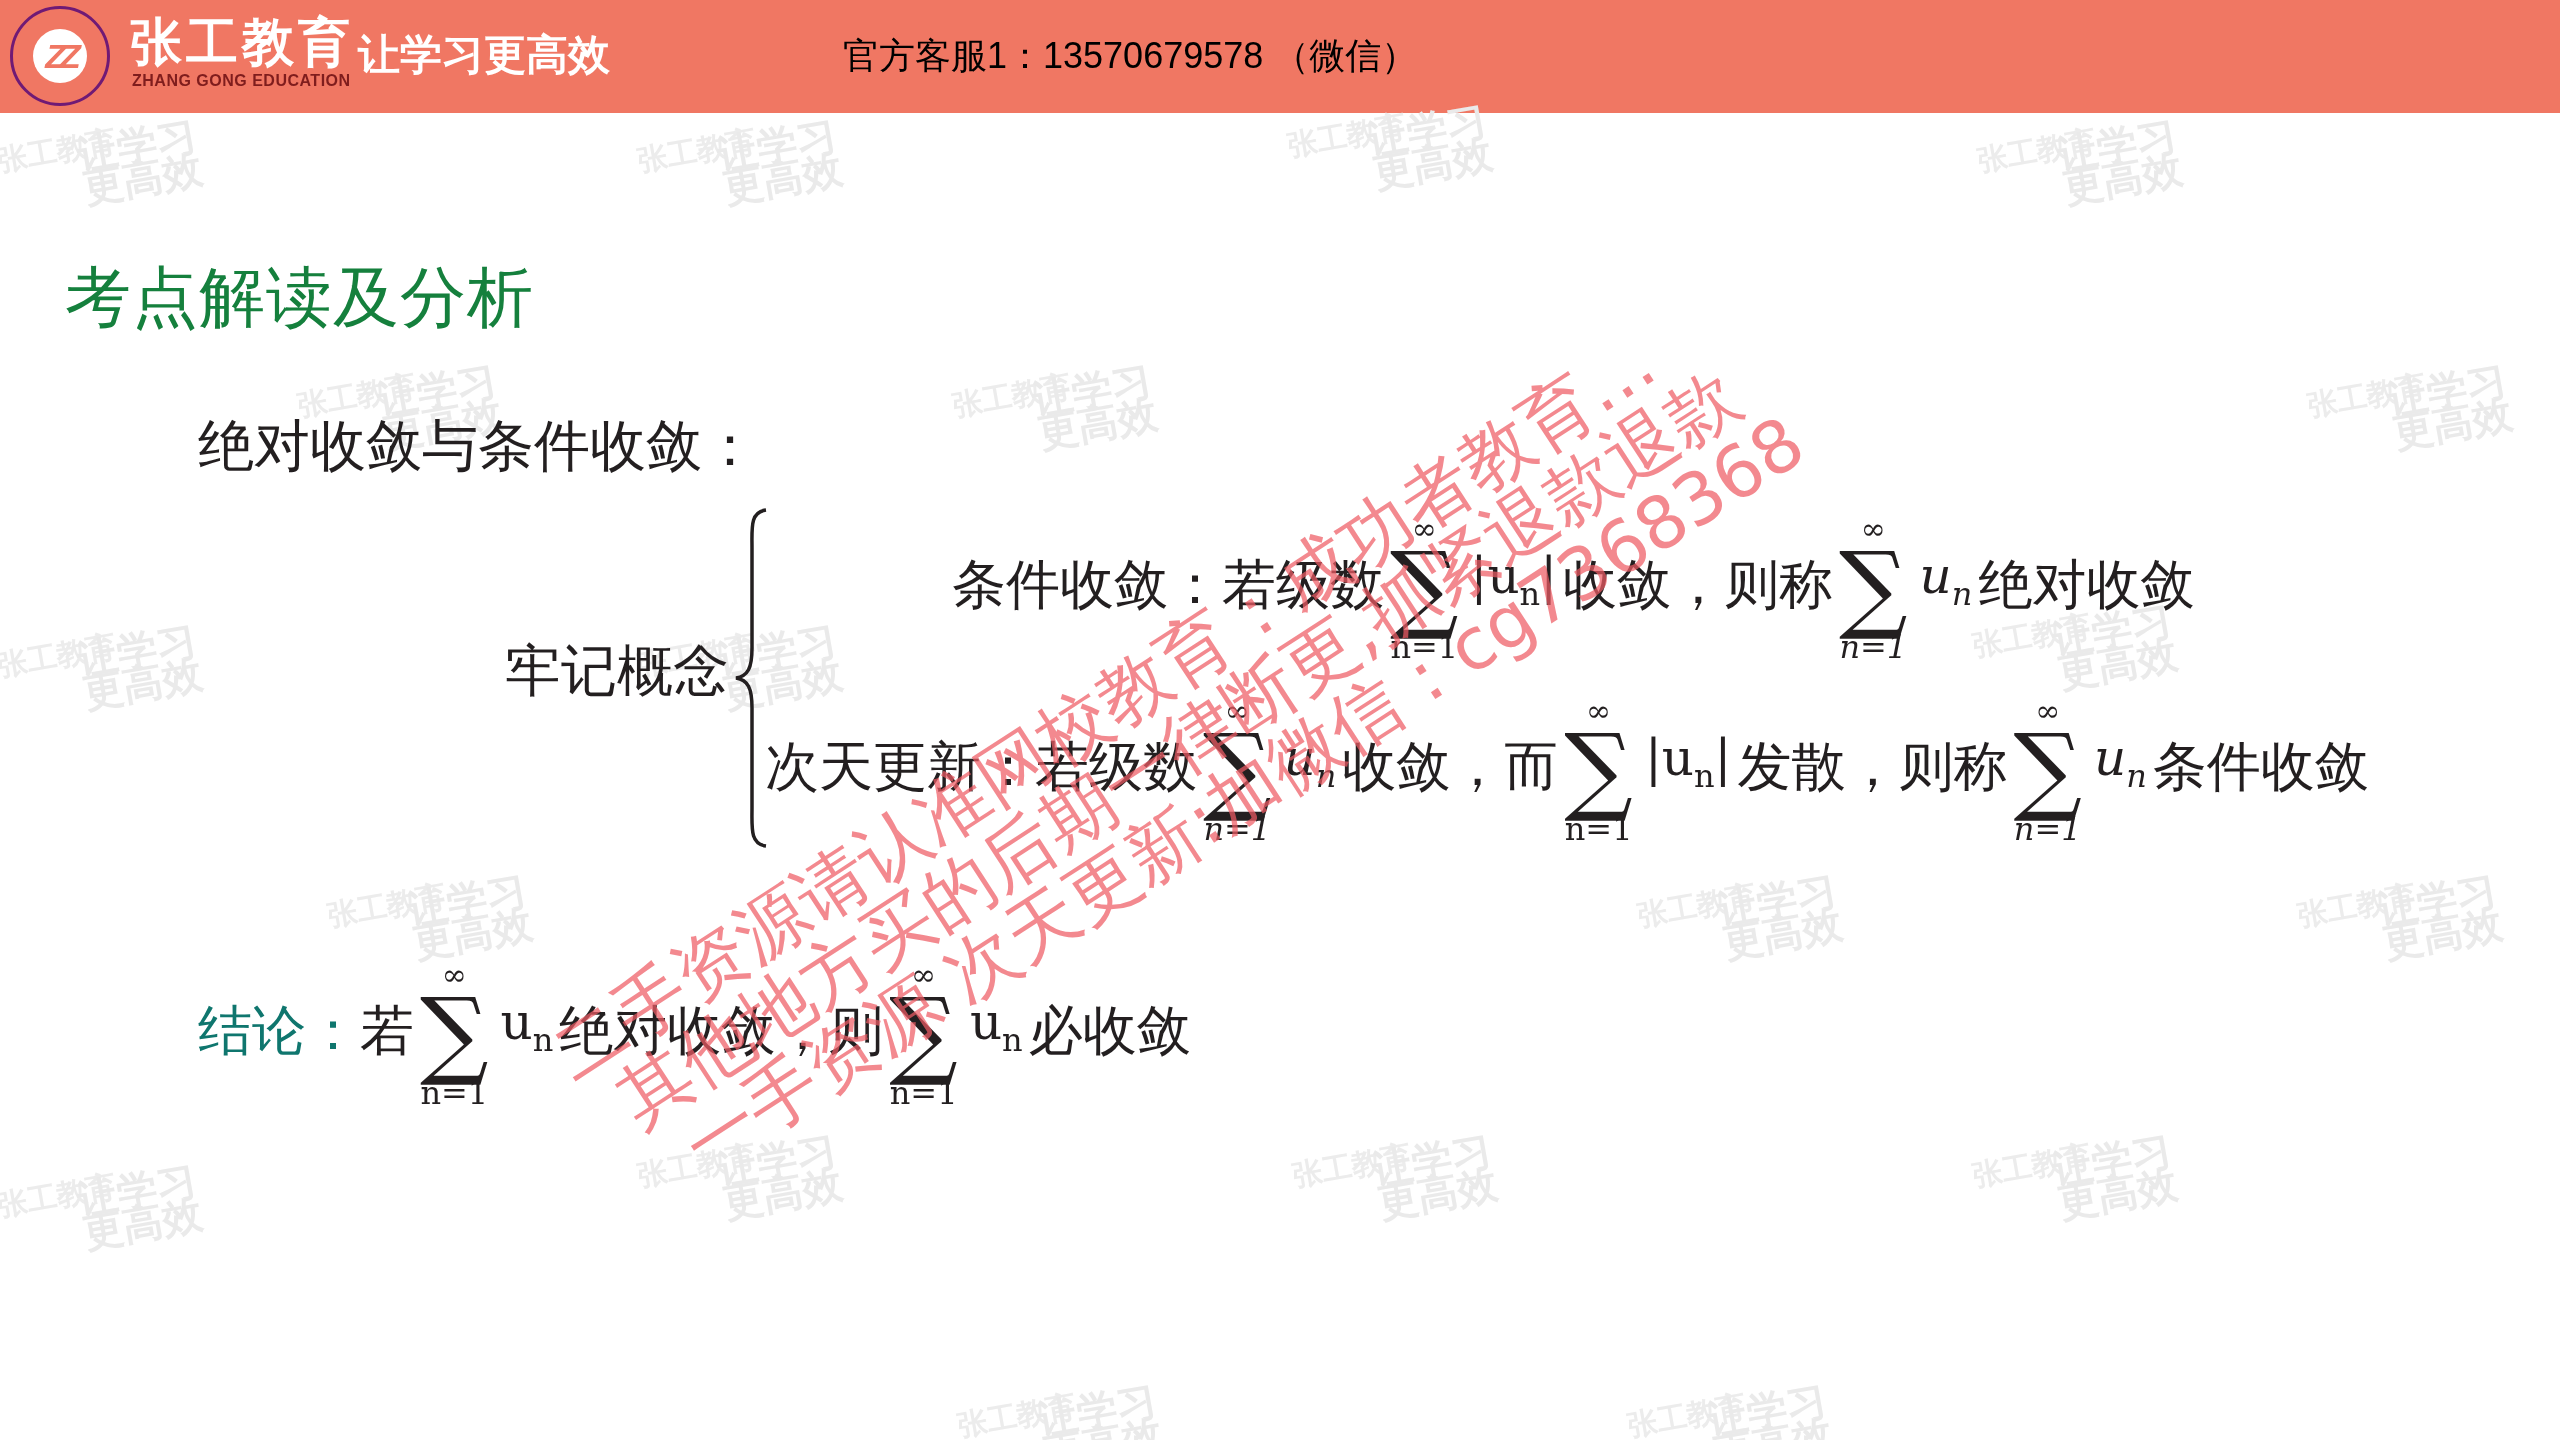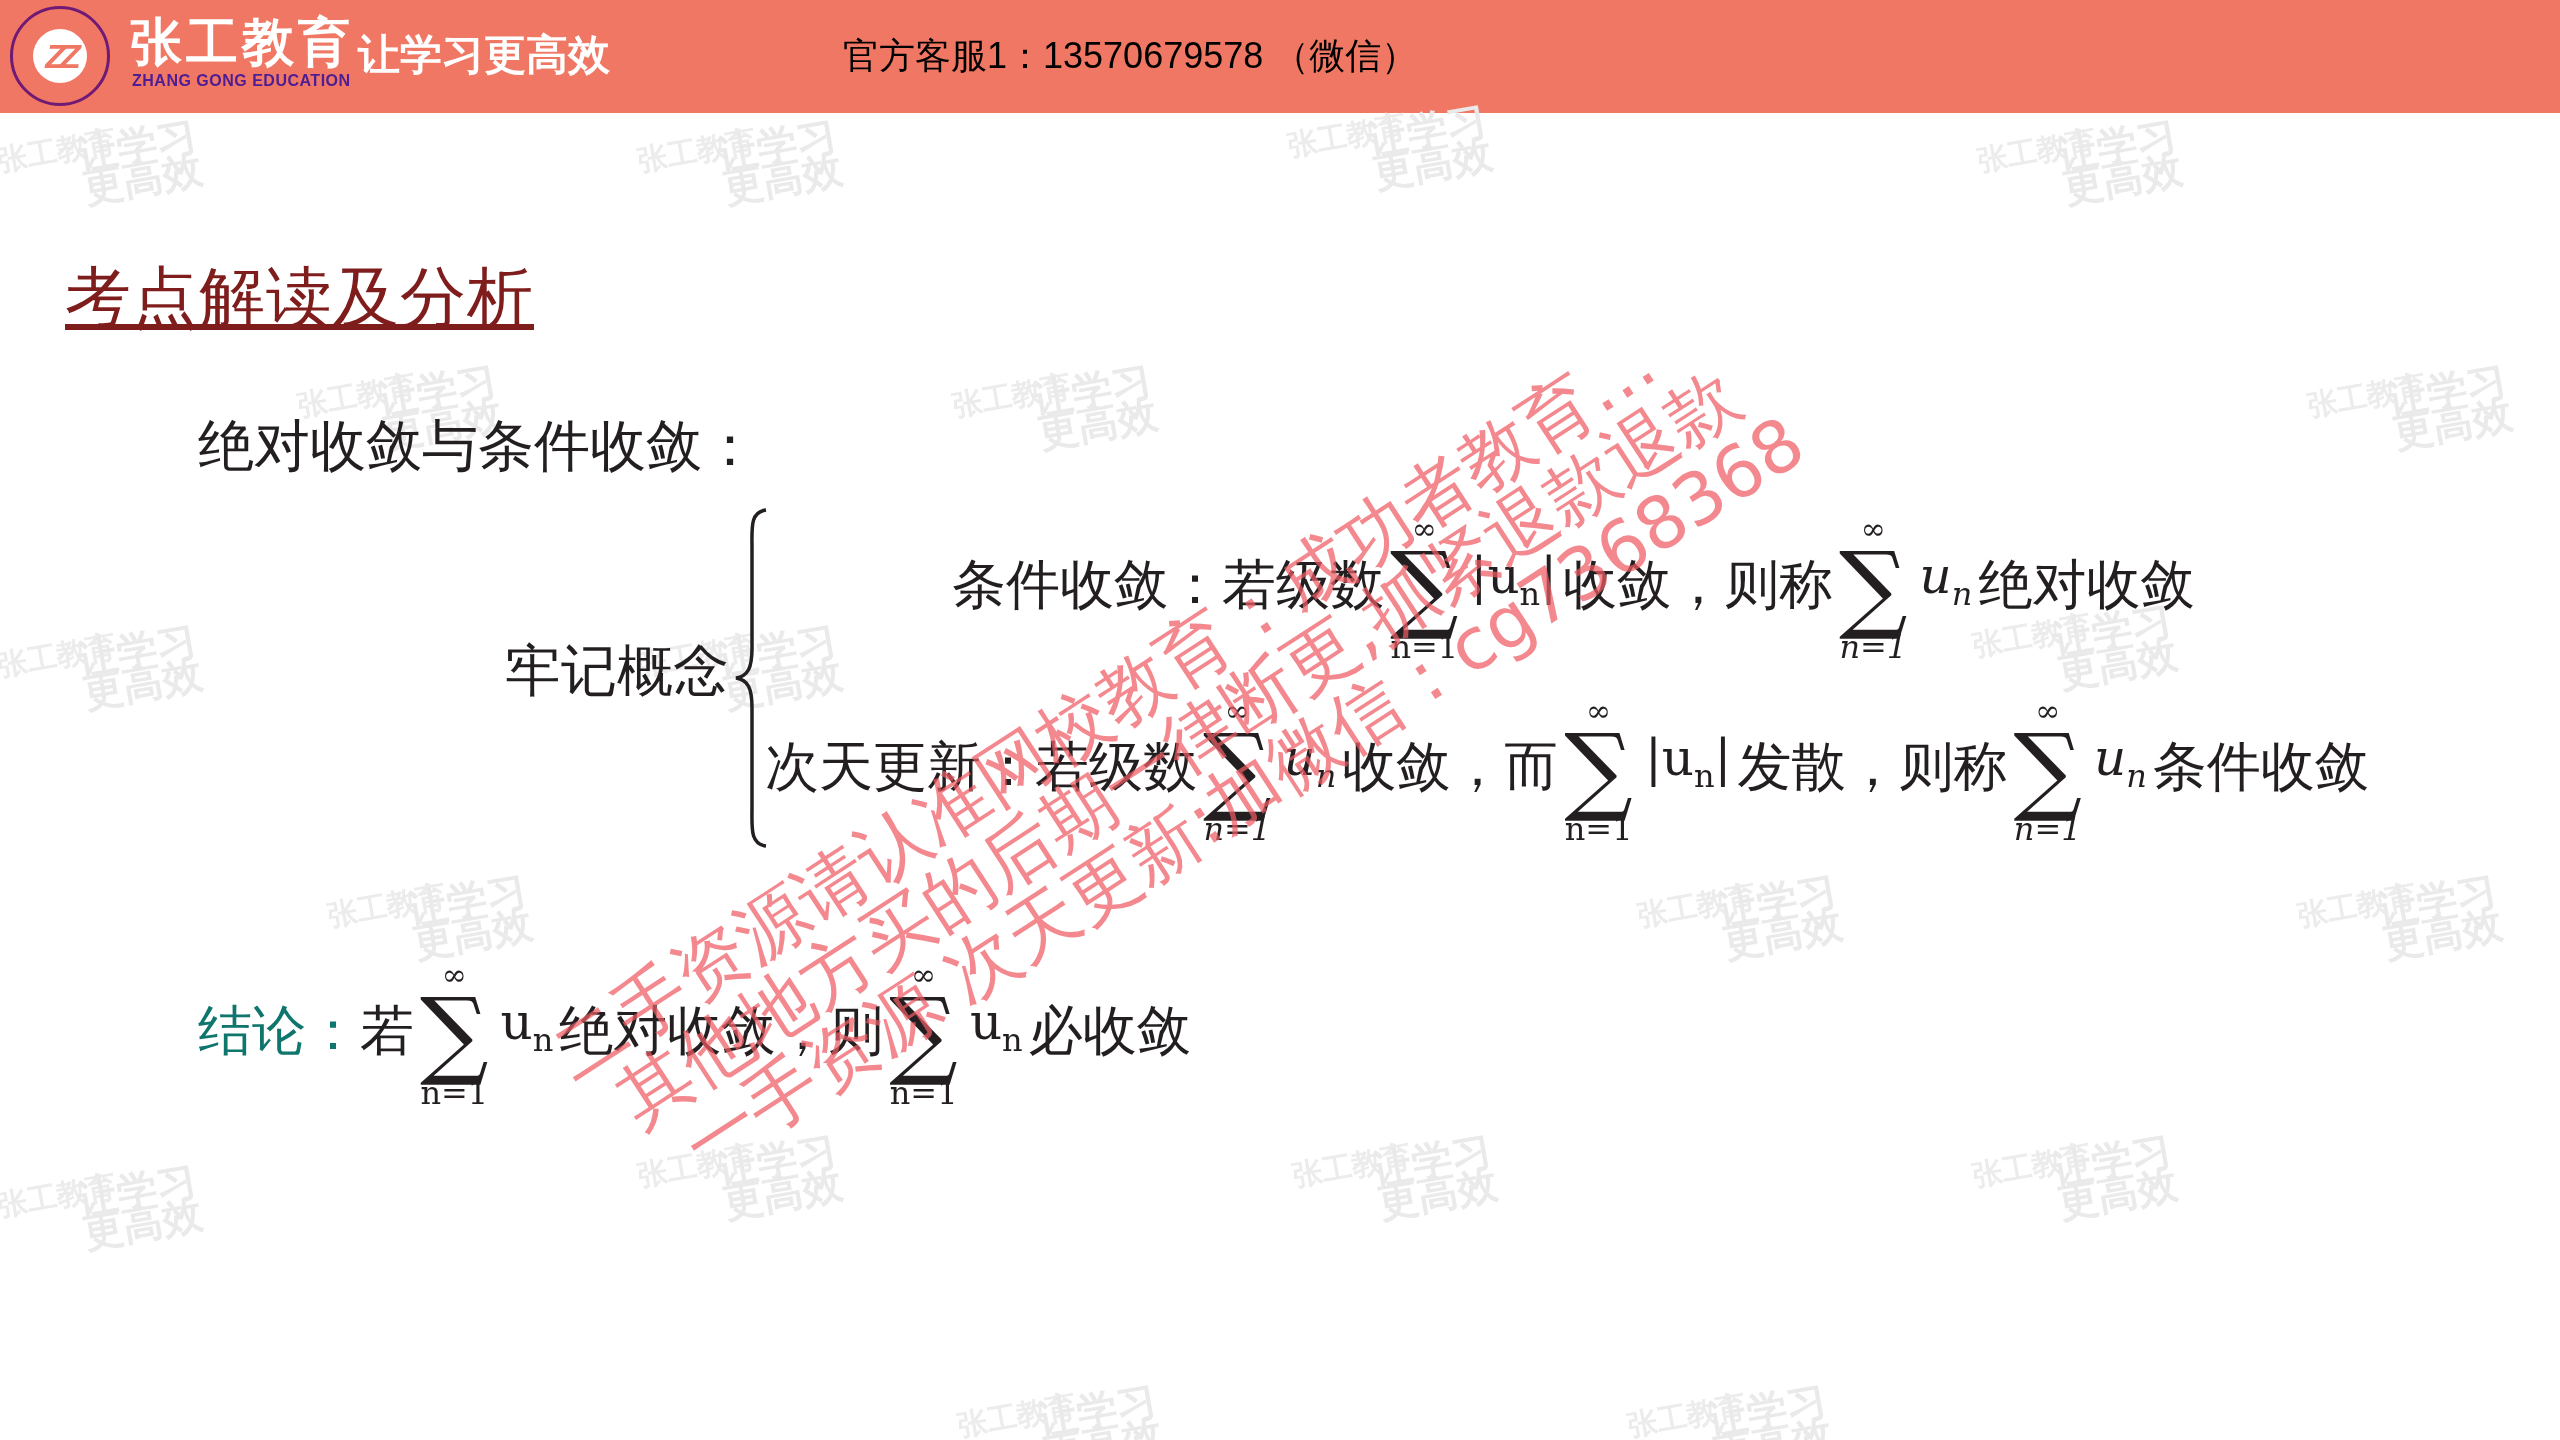--- a/index.html
+++ b/index.html
@@ -23,21 +23,21 @@
     border-radius:50%; background:#ffffff;
     display:flex; align-items:center; justify-content:center;
     color:#f07763; font-weight:bold; font-size:34px; font-style:italic;
     font-family:"Liberation Sans",sans-serif; letter-spacing:-6px;
   }
   .brand-cn {
     position:absolute; left:130px; top:12px; color:#fff;
     font-size:52px; font-weight:bold; letter-spacing:4px; line-height:60px;
   }
   .brand-en {
-    position:absolute; left:132px; top:72px; color:#4c1d95;
+    position:absolute; left:132px; top:72px; color:#7f1d1d;
     font-size:16px; font-weight:bold; letter-spacing:0.5px;
     font-family:"Liberation Sans",sans-serif;
   }
   .slogan {
     position:absolute; left:358px; top:30px; color:#fff;
     font-size:42px; font-weight:bold; line-height:50px;
   }
   .contact {
     position:absolute; top:34px; color:#000000; font-size:36px; line-height:44px;
     font-family:"Liberation Sans",sans-serif;
@@ -49,22 +49,22 @@
   .tile {
     position:absolute; width:220px; height:80px;
     transform:rotate(-10deg);
     color:#ececec; font-weight:bold; font-size:30px; line-height:34px;
   }
   .tile span { display:block; }
   .tile .b { font-size:40px; margin-left:80px; margin-top:-26px; color:#eaeaea; }
 
   
   .title {
-    position:absolute; left:65px; top:258px; color:#7f1d1d;
-    font-size:66px; line-height:80px; letter-spacing:1px;text-decoration:underline;
+    position:absolute; left:65px; top:258px; color:#15803d;
+    font-size:66px; line-height:80px; letter-spacing:1px;
   }
   .subtitle {
     position:absolute; left:198px; top:410px; font-size:56px; line-height:72px;
   }
   .remember {
     position:absolute; left:505px; top:636px; font-size:56px; line-height:70px;
   }
   .brace {
     position:absolute; left:732px; top:508px; width:40px; height:340px;
   }

